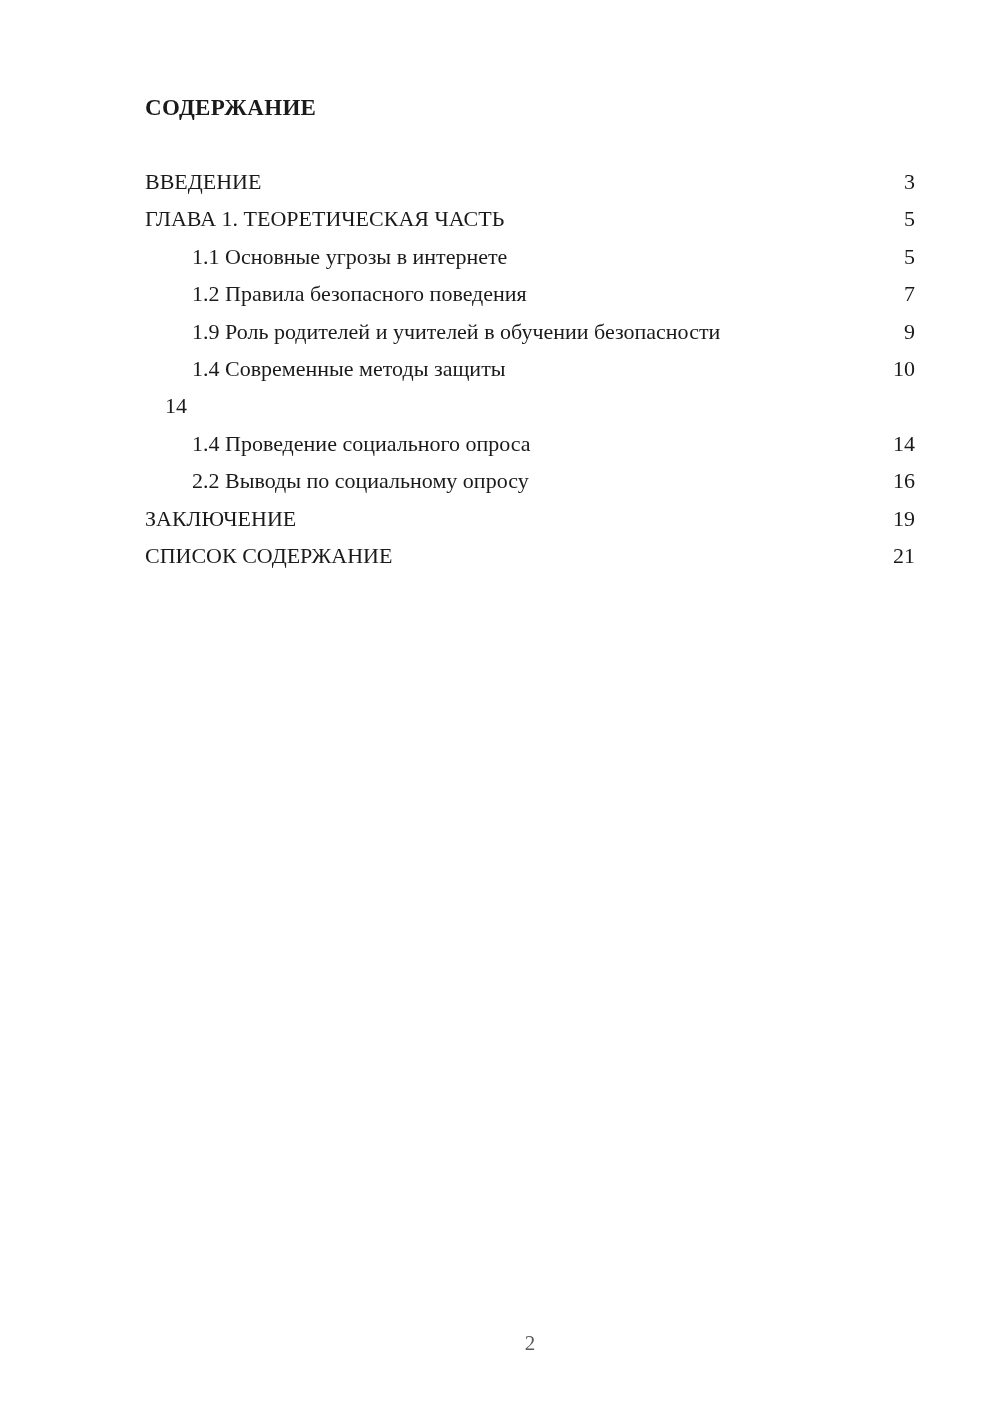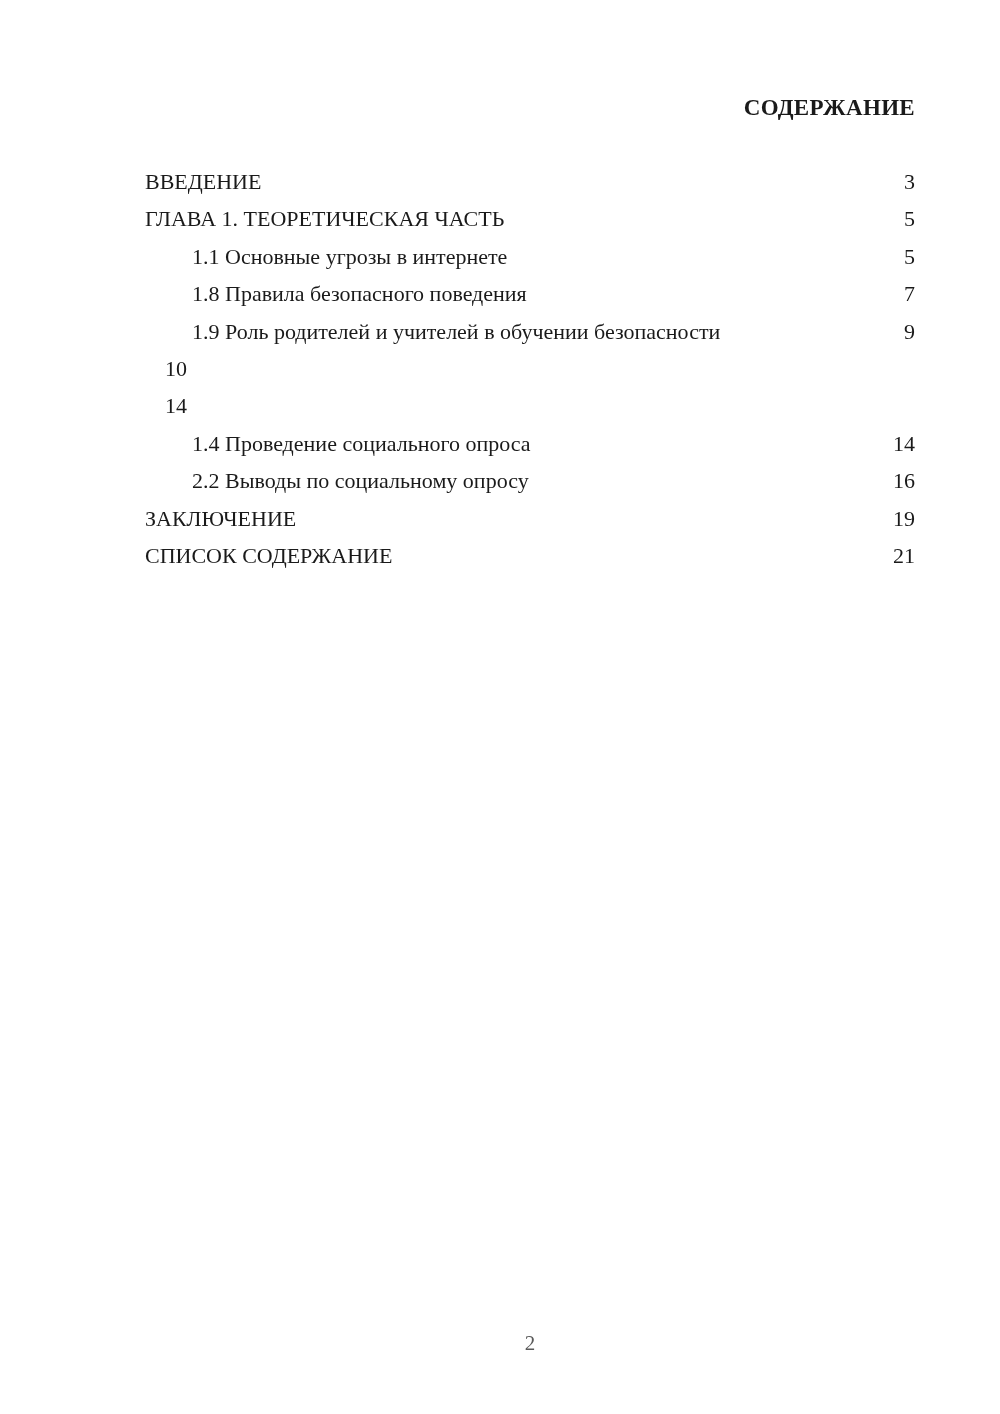--- a/index.html
+++ b/index.html
@@ -15,21 +15,21 @@
     position: relative;
     overflow: hidden;
   }
   .page {
     position: absolute;
     inset: 0;
     box-sizing: border-box;
     padding: 94px 85px 0 145px; 
   }
   .doc-title {
-    text-align: right;
+    text-align: left;
     font-weight: bold;
     font-size: 23px;
     line-height: 28px;
     margin: 0 0 41px 0;
     letter-spacing: 0.3px;
   }
   .toc {
     width: 100%;
   }
   .toc-row {
@@ -81,30 +81,31 @@
       <span class="toc-label">ГЛАВА 1. ТЕОРЕТИЧЕСКАЯ ЧАСТЬ</span>
       <span class="toc-page">5</span>
     </div>
 
     <div class="toc-row indent">
       <span class="toc-label">1.1 Основные угрозы в интернете</span>
       <span class="toc-page">5</span>
     </div>
 
     <div class="toc-row indent">
-      <span class="toc-label">1.8 Правила безопасного поведения</span>
+      <span class="toc-label">1.2 Правила безопасного поведения</span>
       <span class="toc-page">7</span>
     </div>
 
     <div class="toc-row indent">
       <span class="toc-label">1.9 Роль родителей и учителей в обучении безопасности</span>
       <span class="toc-page">9</span>
     </div>
 
     <div class="toc-row indent">
+      <span class="toc-label">1.4 Современные методы защиты</span>
       <span class="toc-page">10</span>
     </div>
 
     <div class="toc-row">
       <span class="toc-page">14</span>
     </div>
 
     <div class="toc-row indent">
       <span class="toc-label">1.4 Проведение социального опроса</span>
       <span class="toc-page">14</span>

